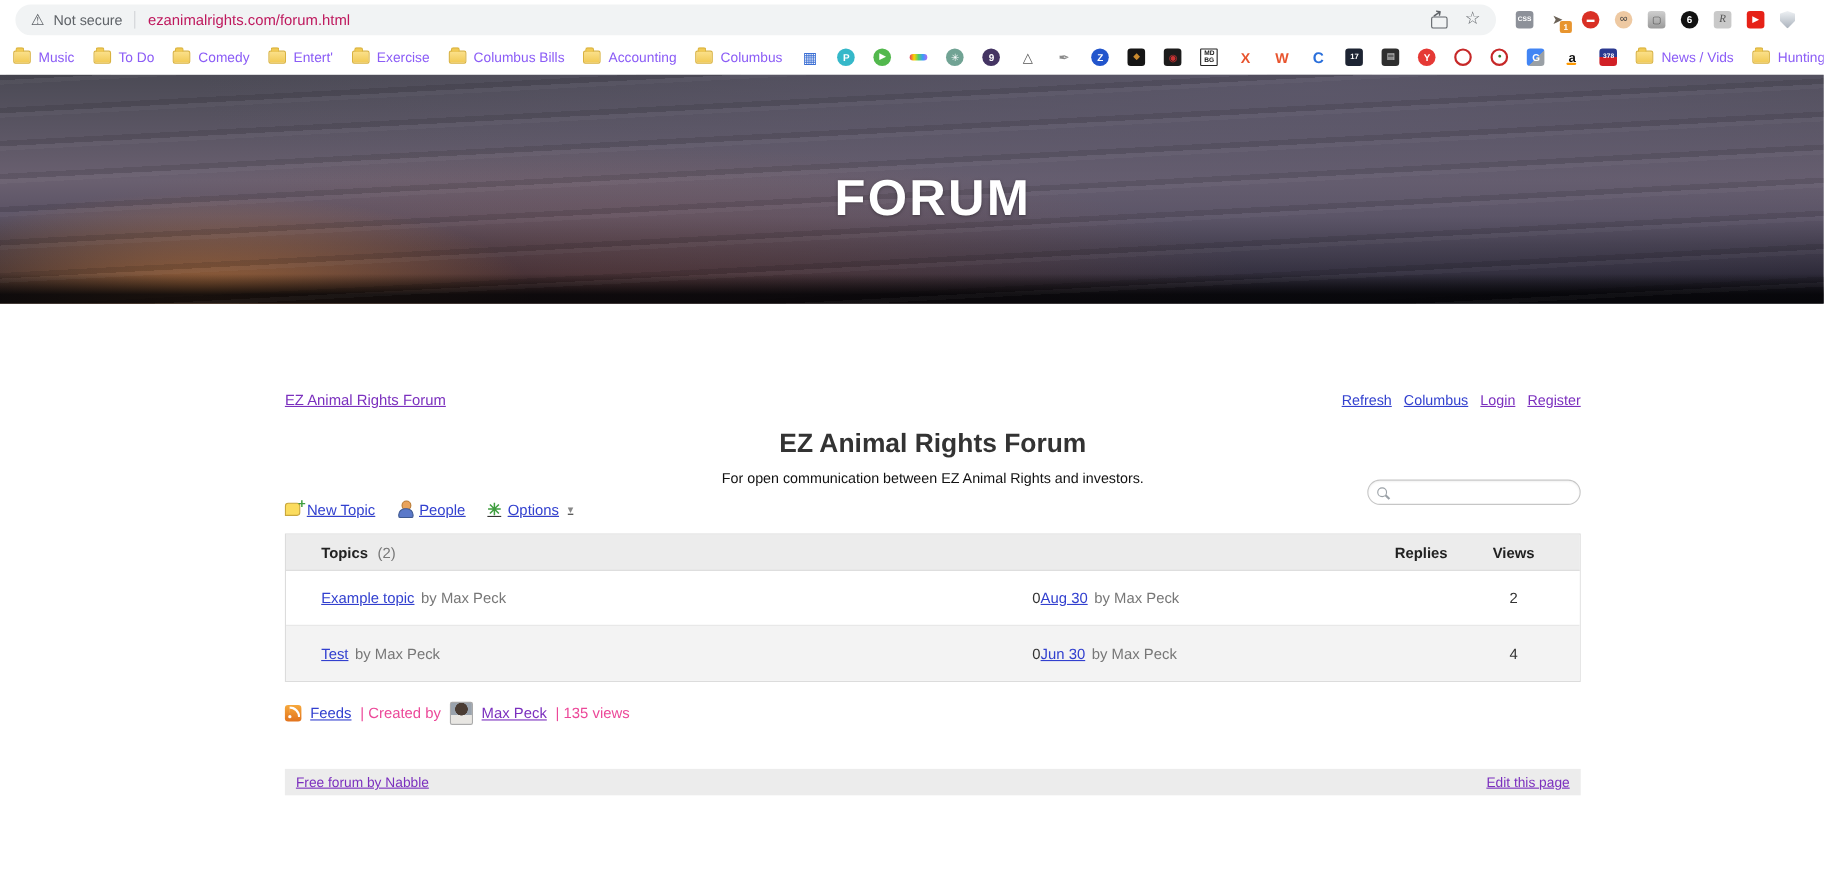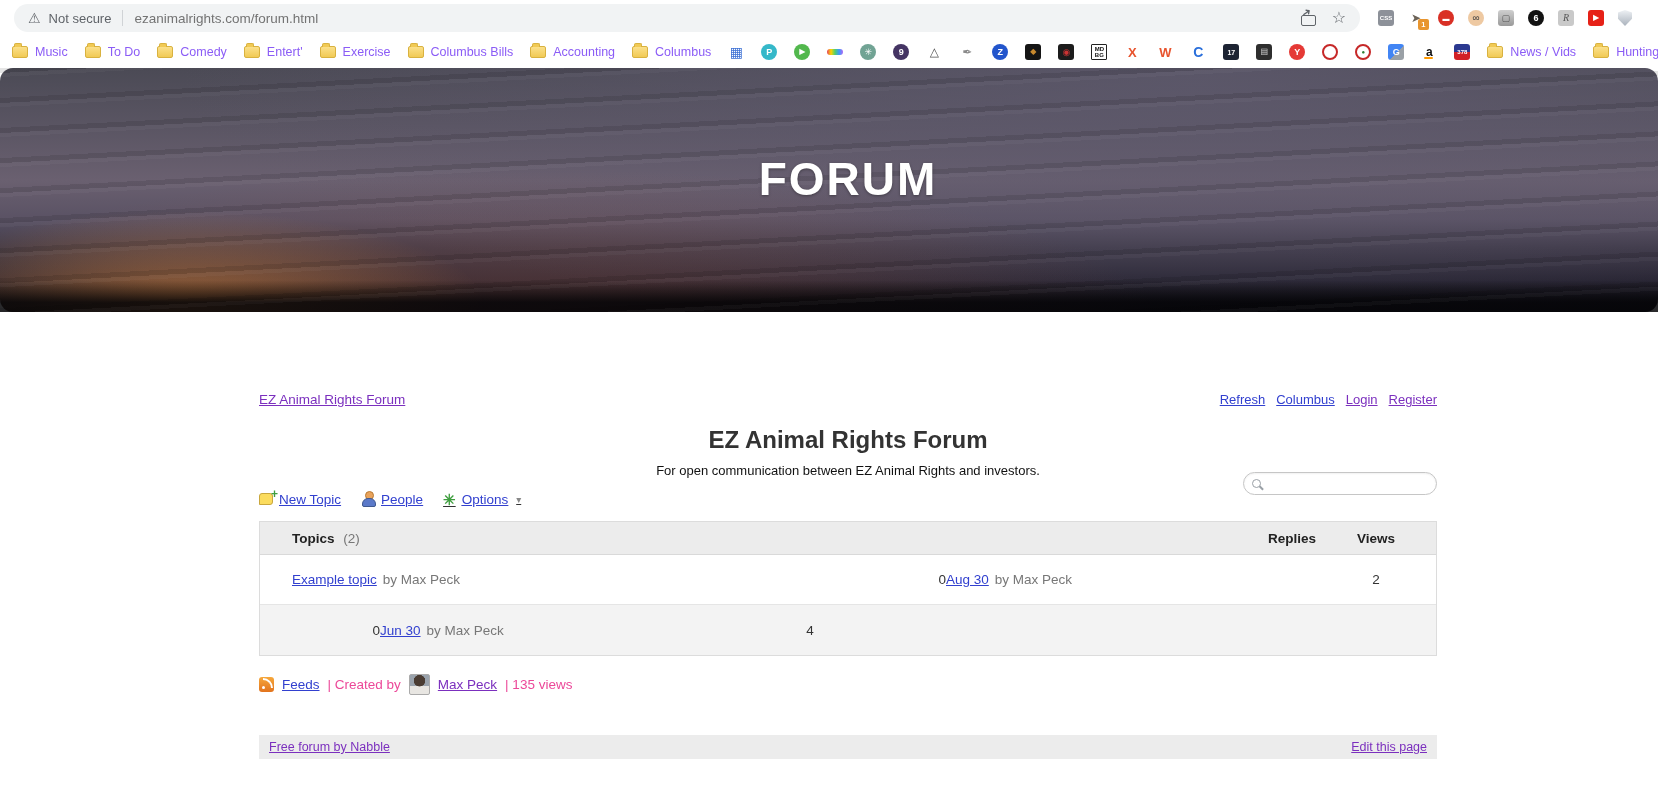--- a/index.html
+++ b/index.html
@@ -6,21 +6,21 @@
   html,body { width:1658px; height:800px; overflow:hidden; background:#fff;
               font-family:"Liberation Sans", sans-serif; }
 
   
   .chrome-top { height:36px; display:flex; align-items:center; padding-left:14px; background:#fff; }
   .addr-pill { width:1346px; height:28px; background:#f1f3f4; border-radius:14px;
                display:flex; align-items:center; padding:0 14px; }
   .warn-ic { color:#5f6368; font-size:14px; line-height:1; margin-right:8px; }
   .sec-label { color:#5f6368; font-size:13px; }
   .pill-div { width:1px; height:16px; background:#d0d3d6; margin:0 11px; }
-  .url-text { color:#737373; font-size:13.5px; }
+  .url-text { color:#be185d; font-size:13.5px; }
   .pill-spacer { flex:1; }
   .share-ic { position:relative; width:15px; height:11px; border:1.6px solid #5f6368;
               border-radius:2px; margin-right:16px; margin-top:4px; }
   .share-ic::before { content:"➜"; position:absolute; top:-10px; left:0px; color:#5f6368;
                       font-size:11px; transform:rotate(-35deg); }
   .star-ic { color:#5f6368; font-size:16px; line-height:1; }
 
   .extensions { display:flex; align-items:center; gap:14px; margin-left:18px; }
 
   
@@ -44,27 +44,26 @@
                    background:#fff; white-space:nowrap; overflow:hidden; }
   .bm-item { display:flex; align-items:center; gap:7px; cursor:pointer; flex:none; }
   .bm-label { font-size:12.5px; color:#8b5cf6; }
   .bm-folder { width:16px; height:12px; background:linear-gradient(180deg,#fbe08a,#f1ca55);
                border:1px solid #d9b23f; border-radius:2px; position:relative; flex:none; }
   .bm-folder::before { content:""; position:absolute; top:-4px; left:1px; width:6px; height:3px;
                        background:#f1ca55; border:1px solid #d9b23f; border-bottom:none;
                        border-radius:2px 2px 0 0; }
 
   
-  .hero { height:244px; position:relative;
+  .hero { height:208px; position:relative;
     background:
       radial-gradient(ellipse 420px 130px at 11% 97%, rgba(236,146,62,.55), rgba(236,146,62,0) 72%),
       radial-gradient(ellipse 900px 220px at 32% 104%, rgba(160,90,70,.38), transparent 70%),
       radial-gradient(ellipse 1300px 320px at 72% 6%, rgba(95,90,110,.75), transparent 78%),
       linear-gradient(180deg,#4b4a55 0%,#5a5563 24%,#6a6070 46%,#5a5264 62%,#3d3847 74%,#262331 87%,#121016 100%);
-    border-radius: 13px;
   }
   .hero::after { content:""; position:absolute; inset:0;
       background:
         repeating-linear-gradient(177deg, rgba(0,0,0,.10) 0 5px, rgba(255,255,255,.03) 5px 9px, transparent 9px 30px),
         linear-gradient(to top, rgba(4,4,7,.85) 0 4%, transparent 13%);
       pointer-events:none; }
   .hero-inner { position:relative; z-index:2; margin-left:259px; width:1178px;
                 padding-top:84px; text-align:center; }
   .hero-title { color:#fff; font-size:46px; font-weight:700; letter-spacing:2px;
                 text-shadow:0 1px 3px rgba(0,0,0,.35); }
@@ -392,20 +391,21 @@
       <span class="col-v">Views</span>
     </div>
     <div id="topic-rows">
         <div class="t-row">
           <span class="col-t"><a class="lnk">Example topic</a><span class="byline">by Max Peck</span></span>
           <span class="col-r">0</span>
           <span class="col-l"><a class="lnk">Aug 30</a><span class="byline">by Max Peck</span></span>
           <span class="col-v">2</span>
         </div>
         <div class="t-row alt">
+          <span class="col-t"><a class="lnk">Test</a><span class="byline">by Max Peck</span></span>
           <span class="col-r">0</span>
           <span class="col-l"><a class="lnk">Jun 30</a><span class="byline">by Max Peck</span></span>
           <span class="col-v">4</span>
         </div>
       </div>
   </div>
 
   <div class="feeds-row">
     <span class="rss-ic"></span>
     <a class="lnk">Feeds</a>

